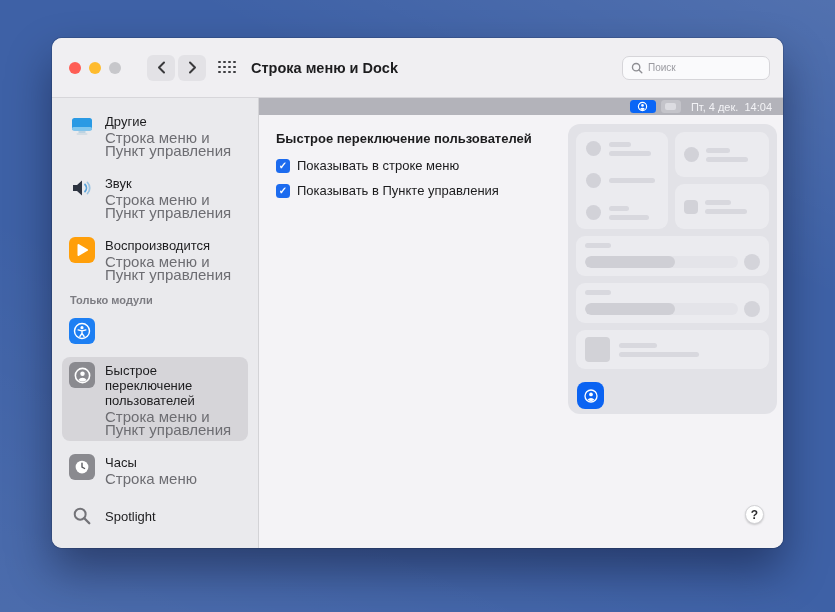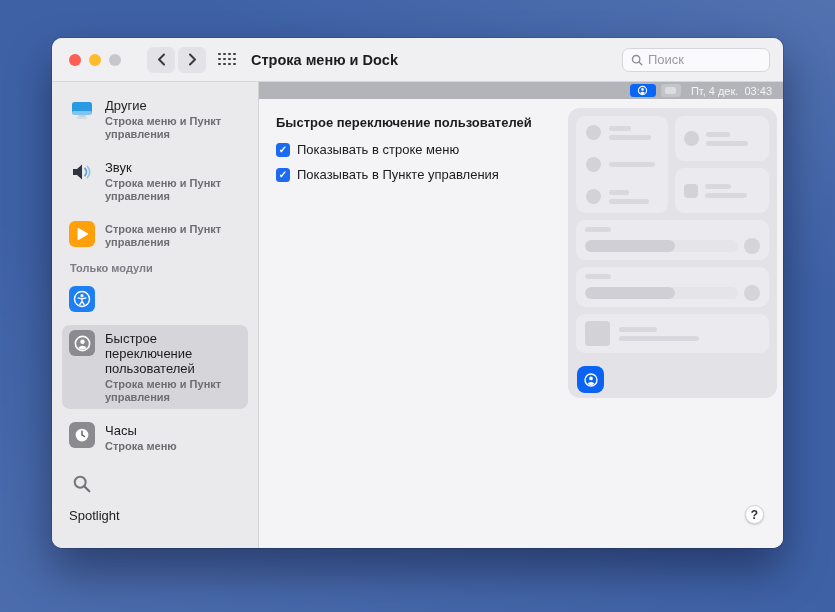--- a/index.html
+++ b/index.html
@@ -13,53 +13,53 @@
     position:relative; overflow:hidden;
   }
   .window {
     position:absolute; left:52px; top:38px; width:731px; height:510px;
     border-radius:10px; background:#f3f2f5; overflow:hidden;
     box-shadow:0 22px 45px rgba(0,0,20,0.40), 0 0 0 1px rgba(0,0,0,0.12);
     display:flex; flex-direction:column;
   }
   
   .toolbar {
-    height:44px; background:#f0eff2; border-bottom:1px solid #d7d6da;
+    height:60px; background:#f0eff2; border-bottom:1px solid #d7d6da;
     display:flex; align-items:center; padding:0 13px 0 17px; flex-shrink:0;
   }
   .traffic { display:flex; gap:8px; align-items:center; }
   .dot { width:12px; height:12px; border-radius:50%; }
   .dot.red { background:#fe5d55; }
   .dot.yellow { background:#febb2e; }
   .dot.gray { background:#c7c7cb; }
   .navbtns { display:flex; gap:3px; margin-left:26px; }
   .navbtn {
     width:28px; height:26px; border-radius:6px; background:#e3e2e6;
     display:flex; align-items:center; justify-content:center;
   }
   .grid-icon { margin-left:12px; display:grid; grid-template-columns:repeat(4,4px); grid-auto-rows:4px; gap:1px; }
   .grid-icon i { width:2.6px; height:2.6px; background:#3d3d40; border-radius:50%; display:block; }
   .win-title { margin-left:14px; font-size:14.5px; font-weight:bold; color:#1d1d1f; }
   .search {
     margin-left:auto; width:148px; height:24px; border-radius:7px;
     background:#fafafc; border:1px solid #d6d5d9;
     display:flex; align-items:center; padding:0 8px; gap:5px;
   }
-  .search-text { font-size:13px; color:#9b9ba1; }
+  .search-text { font-size:10px; color:#9b9ba1; }
   
   .main-row { flex:1; display:flex; min-height:0; }
   .sidebar {
     width:207px; flex-shrink:0; background:#eaeaed; border-right:1px solid #d3d3d6;
     padding:10px 10px 0 10px; overflow:hidden;
   }
   .side-item { display:flex; gap:10px; padding:5px 7px; border-radius:8px; margin-bottom:8px; align-items:flex-start; }
   .side-item.selected { background:#d6d5d9; }
   .si-icon { width:26px; height:26px; flex-shrink:0; }
   .si-title { font-size:13px; color:#1c1c1e; line-height:15px; padding-top:1px; }
-  .si-sub { font-size:11px; color:#6d6d72; line-height:13px; margin-top:2px;font-weight:bold; }
+  .si-sub { font-size:15px; color:#6d6d72; line-height:13px; margin-top:2px; }
   .side-section { font-size:11px; font-weight:bold; color:#7c7c82; margin:8px 0 7px 8px; }
   .iconbox { width:26px; height:26px; border-radius:6px; display:flex; align-items:center; justify-content:center; }
   
   .content { flex:1; background:#f4f3f6; position:relative; min-width:0; }
   .mb-strip {
     height:17px; background:#b3b3ba; display:flex; align-items:center;
     justify-content:flex-end; padding-right:11px; gap:5px;
   }
   .mb-chip-blue { width:26px; height:13px; background:#0a66f6; border-radius:3.5px; display:flex; align-items:center; justify-content:center; }
   .mb-chip-gray { width:20px; height:13px; background:#c4c4ca; border-radius:3.5px; display:flex; align-items:center; justify-content:center; }
@@ -188,20 +188,21 @@
         </span>
       </div>
 
       <div class="side-item">
         <span class="si-icon iconbox" style="background:#ff9f0a;">
           <svg width="14" height="14" viewBox="0 0 14 14">
               <path d="M3.5 2 L12 7 L3.5 12 Z" fill="#ffffff" stroke="#ffffff" stroke-width="2" stroke-linejoin="round"></path>
             </svg>
         </span>
         <span>
+          <div class="si-title">Воспроизводится</div>
           <div class="si-sub">Строка меню и Пункт управления</div>
         </span>
       </div>
 
       <div class="side-section">Только модули</div>
 
       <div class="side-item">
         <span class="si-icon iconbox" style="background:#1d7ff3;">
           <svg width="20" height="20" viewBox="0 0 24 24">
               <circle cx="12" cy="12" r="9" fill="none" stroke="#fff" stroke-width="1.7"></circle>
@@ -232,21 +233,21 @@
               <circle cx="12" cy="12" r="8.5" fill="#fff"></circle>
               <path d="M12 7 V12 L15.5 14" fill="none" stroke="#55555a" stroke-width="1.8" stroke-linecap="round"></path>
             </svg>
         </span>
         <span>
           <div class="si-title">Часы</div>
           <div class="si-sub">Строка меню</div>
         </span>
       </div>
 
-      <div class="side-item" style="flex-direction:column;">
+      <div class="side-item" style="align-items:center;">
         <span class="si-icon" style="display:flex;align-items:center;justify-content:center;">
           <svg width="20" height="20" viewBox="0 0 22 22">
               <circle cx="9" cy="9" r="6" fill="none" stroke="#737378" stroke-width="2.2"></circle>
               <path d="M13.5 13.5 L19 19" stroke="#737378" stroke-width="2.6" stroke-linecap="round"></path>
             </svg>
         </span>
         <span>
           <div class="si-title">Spotlight</div>
         </span>
       </div>
@@ -259,21 +260,21 @@
         <div class="mb-chip-blue">
           <svg width="11" height="11" viewBox="0 0 24 24">
               <circle cx="12" cy="12" r="9" fill="none" stroke="#fff" stroke-width="2.4"></circle>
               <circle cx="12" cy="9.7" r="2.9" fill="#fff"></circle>
               <path d="M6.7 17.6 a6.7 6.7 0 0 1 10.6 0 a9 9 0 0 1 -10.6 0 Z" fill="#fff"></path>
             </svg>
         </div>
         <div class="mb-chip-gray">
             <i></i>
           </div>
-        <div class="mb-date">Пт, 4 дек.  03:43</div>
+        <div class="mb-date">Пт, 4 дек.  14:04</div>
       </div>
 
       <div class="pane-heading">Быстрое переключение пользователей</div>
 
       <div class="cb-row r1">
         <span class="checkbox">✓</span>
         <span class="cb-label">Показывать в строке меню</span>
       </div>
       <div class="cb-row r2">
         <span class="checkbox">✓</span>

